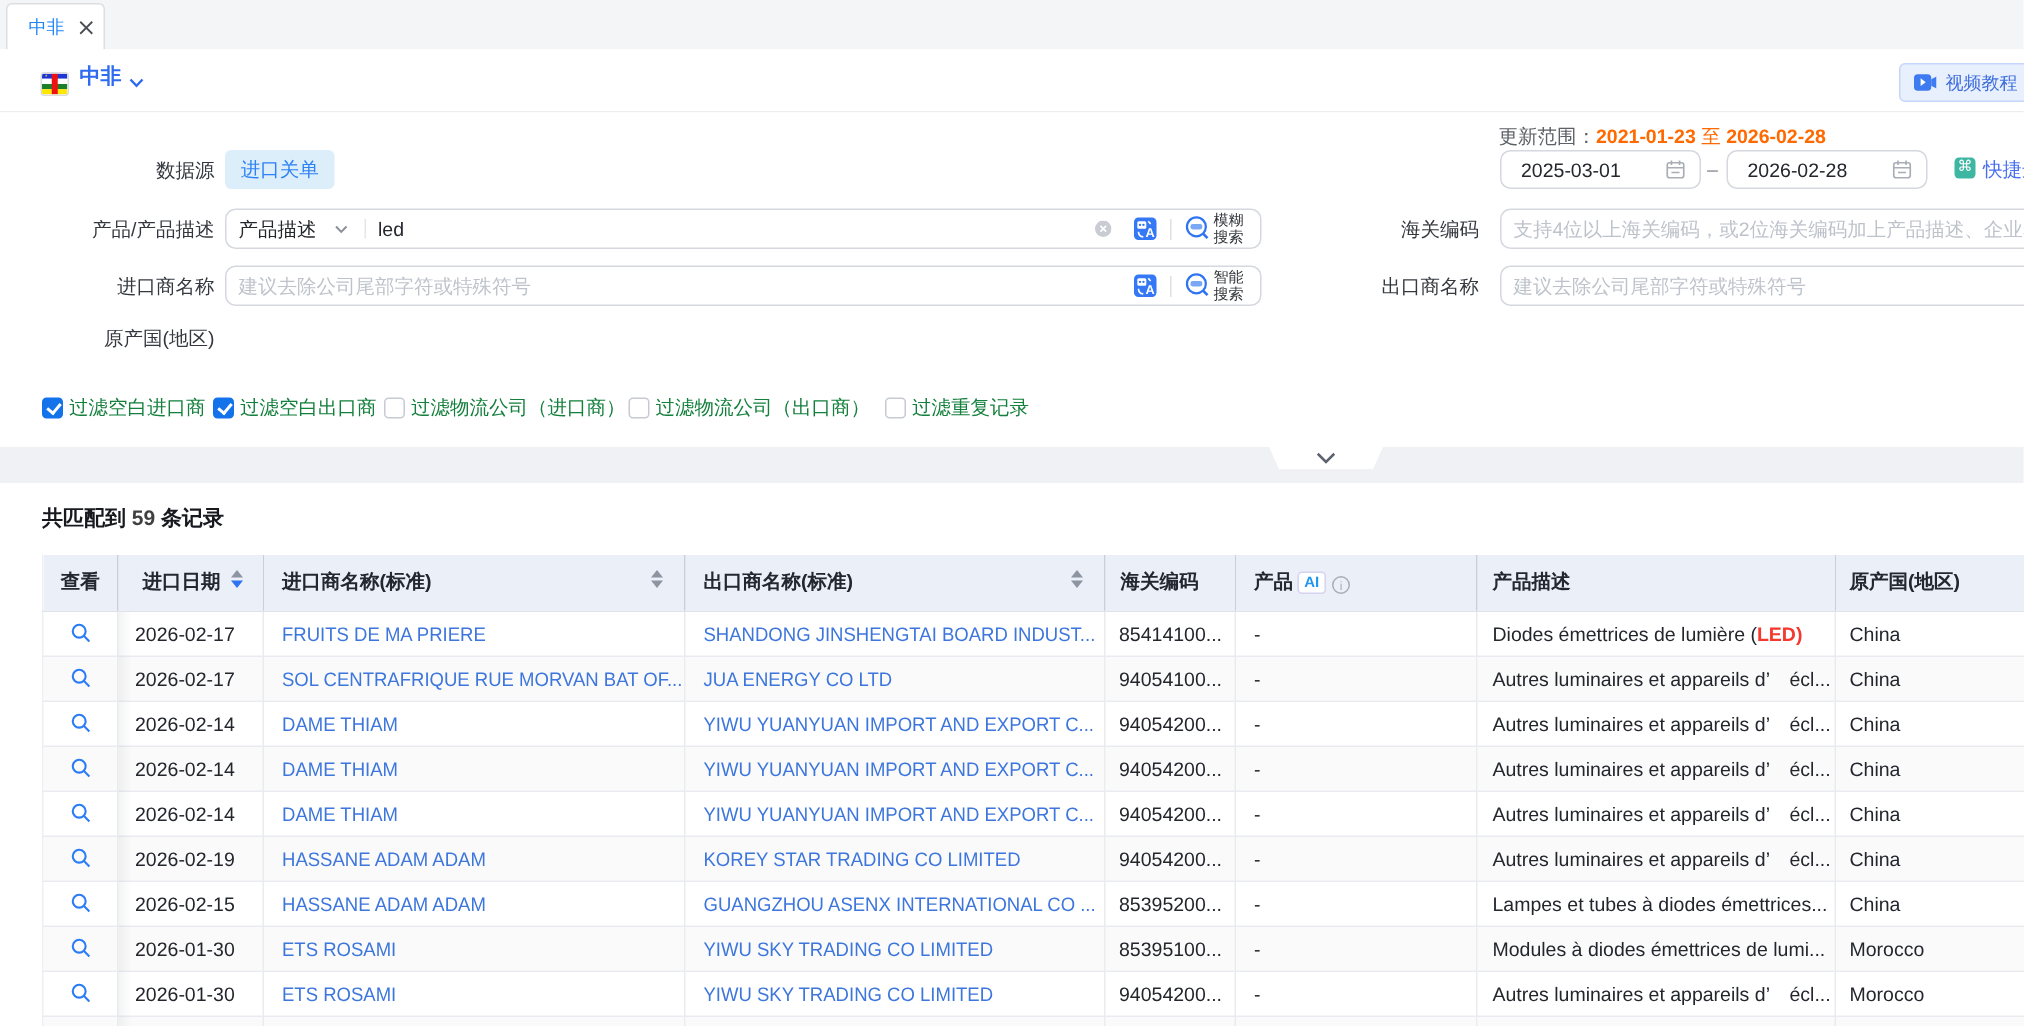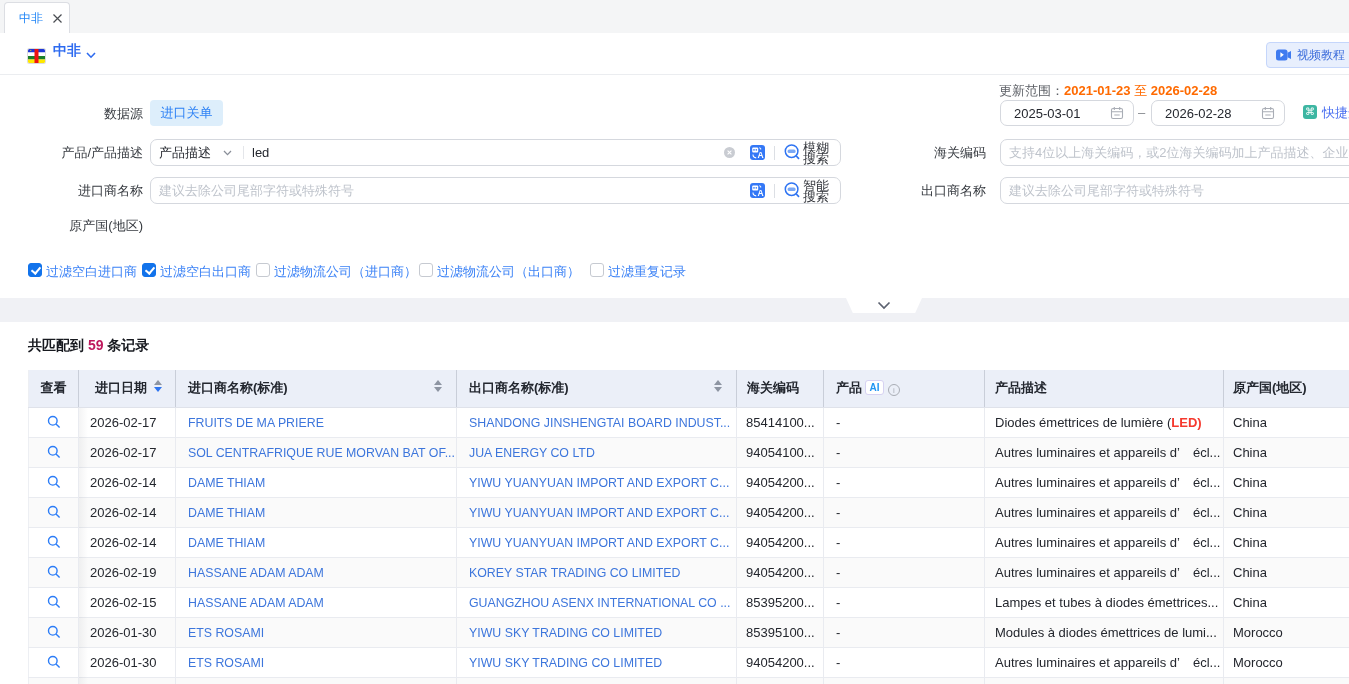--- a/index.html
+++ b/index.html
@@ -18,34 +18,34 @@
 
 .filter{position:absolute;left:0;top:75px;width:1349px;height:223px;background:#fff}
 .lbl{position:absolute;width:160px;text-align:right;color:#35393f;line-height:27px}
 .pill{position:absolute;left:150px;top:25px;width:73px;height:26px;background:#ddeefb;border-radius:4px;color:#2e82f5;text-align:center;line-height:26px}
 .grp{position:absolute;border:1px solid #d5d8de;border-radius:7px;background:#fff;display:flex;align-items:center;height:27px;overflow:hidden}
 .sel{position:relative;width:93px;height:100%;flex:none;display:flex;align-items:center;padding-left:8px;color:#24272e}
 .sel:after{content:"";position:absolute;right:0;top:6px;bottom:6px;width:1px;background:#e4e6ea}
 .ph{color:#bec3cb;white-space:nowrap}
 .inp-ic{display:flex;align-items:center;margin-left:auto;flex:none}
 .vdiv{width:1px;height:14px;background:#dcdfe4}
-.btxt{font-size:13px;line-height:11px;color:#33363c;white-space:nowrap}
+.btxt{font-size:10px;line-height:11px;color:#33363c;white-space:nowrap}
 .trbox{width:15px;height:15px;border-radius:3px;background:#3478f6;flex:none}
 
-.cb{position:absolute;top:188px;display:flex;align-items:flex-start;color:#3b82f6;white-space:nowrap}
+.cb{position:absolute;top:188px;display:flex;align-items:center;color:#15803d;white-space:nowrap}
 .box{width:14px;height:14px;border:1px solid #c6cad1;border-radius:3px;background:#fff;margin-right:4px;flex:none}
 .box.on{background:#1273eb;border-color:#1273eb;position:relative}
 .box.on:after{content:"";position:absolute;left:4px;top:1px;width:4px;height:7px;border:solid #fff;border-width:0 2px 2px 0;transform:rotate(40deg)}
 
 .gray{position:absolute;left:0;top:298px;width:1349px;height:24px;background:#f0f1f5}
 .trap{position:absolute;left:846px;top:0;width:76px;height:15px;background:#fff;clip-path:polygon(0 0,100% 0,91% 100%,9% 100%)}
 
 .res{position:absolute;left:0;top:322px;width:1349px;height:362px;background:#fff}
 .title{position:absolute;left:28px;top:15px;font-size:14px;font-weight:bold;color:#17191f}
-.title b{color:#be185d}
+.title b{color:#404040}
 table{position:absolute;left:28px;top:48px;border-collapse:collapse;table-layout:fixed;width:1356px;border-left:1px solid #edeff3}
 th{height:37px;background:#ebeff8;font-size:13px;color:#23272f;font-weight:bold;text-align:left;padding:0 0 0 12px;border-right:1px solid #c9ced9;border-bottom:1px solid #dfe2ea;position:relative}
 td{height:30px;font-size:13px;color:#23262d;padding:0 0 0 12px;border-right:1px solid #e9ebf0;border-bottom:1px solid #e9ebf0;white-space:nowrap;overflow:hidden}
 tr.alt td{background:#fafafa}
 td.c,th.c{text-align:center;padding:0}
 a{color:#3d76dc;text-decoration:none;display:inline-block;transform:scaleX(0.95);transform-origin:0 50%;white-space:nowrap}
 .sort{position:absolute;right:13px;top:10px;display:flex;flex-direction:column;gap:2px}
 .sort i{display:block;width:0;height:0;border-left:4px solid transparent;border-right:4px solid transparent}
 .sort .up{border-bottom:5px solid #8d94a2}
 .sort .dn{border-top:5px solid #8d94a2}

